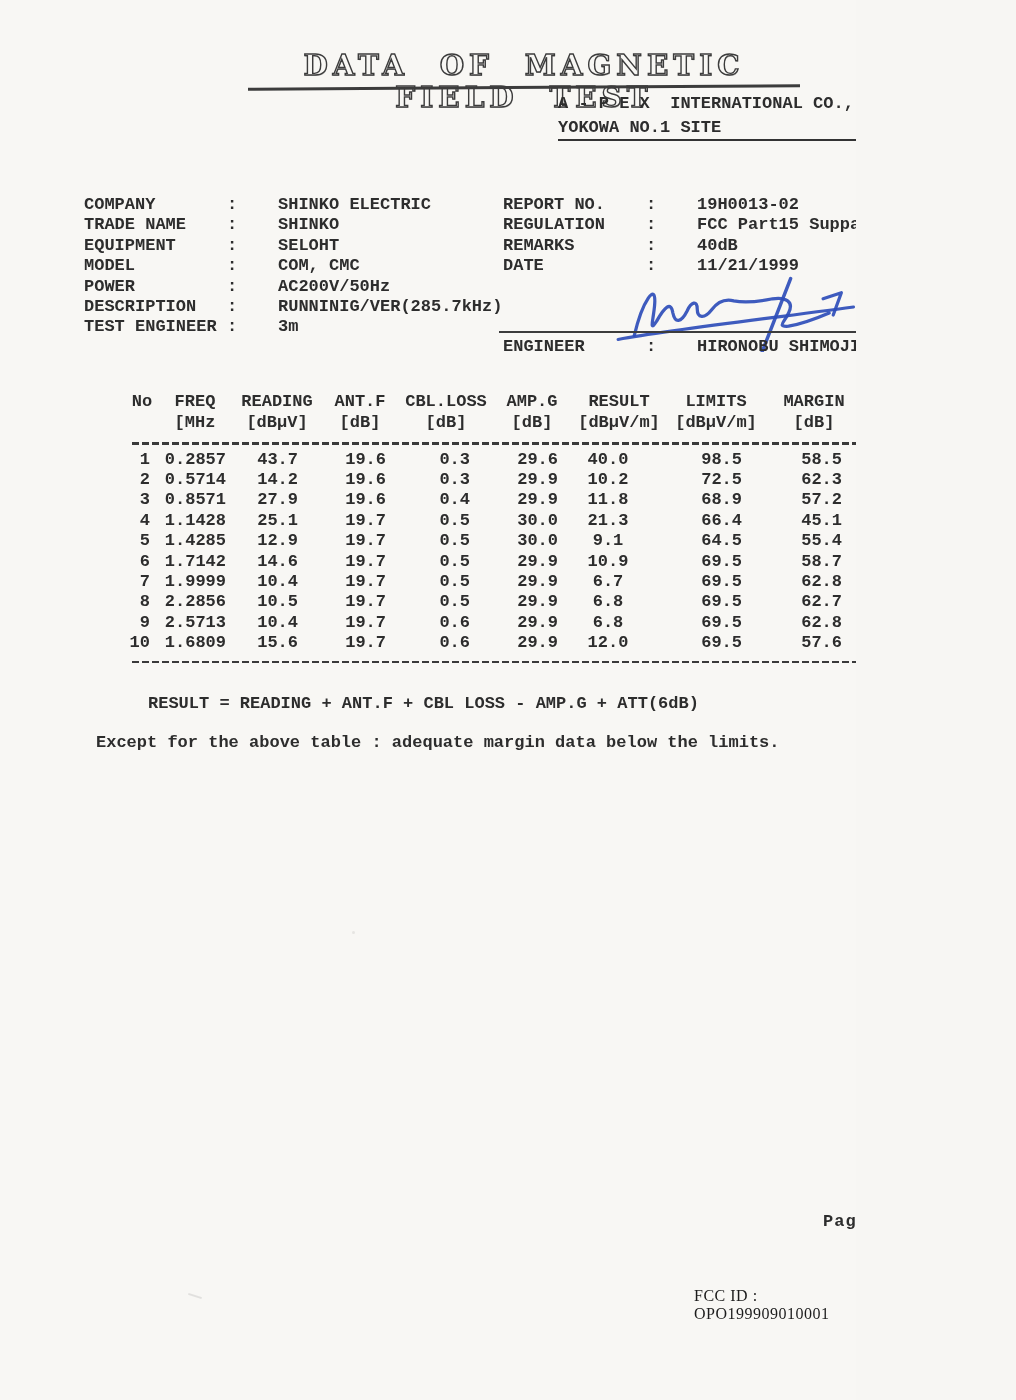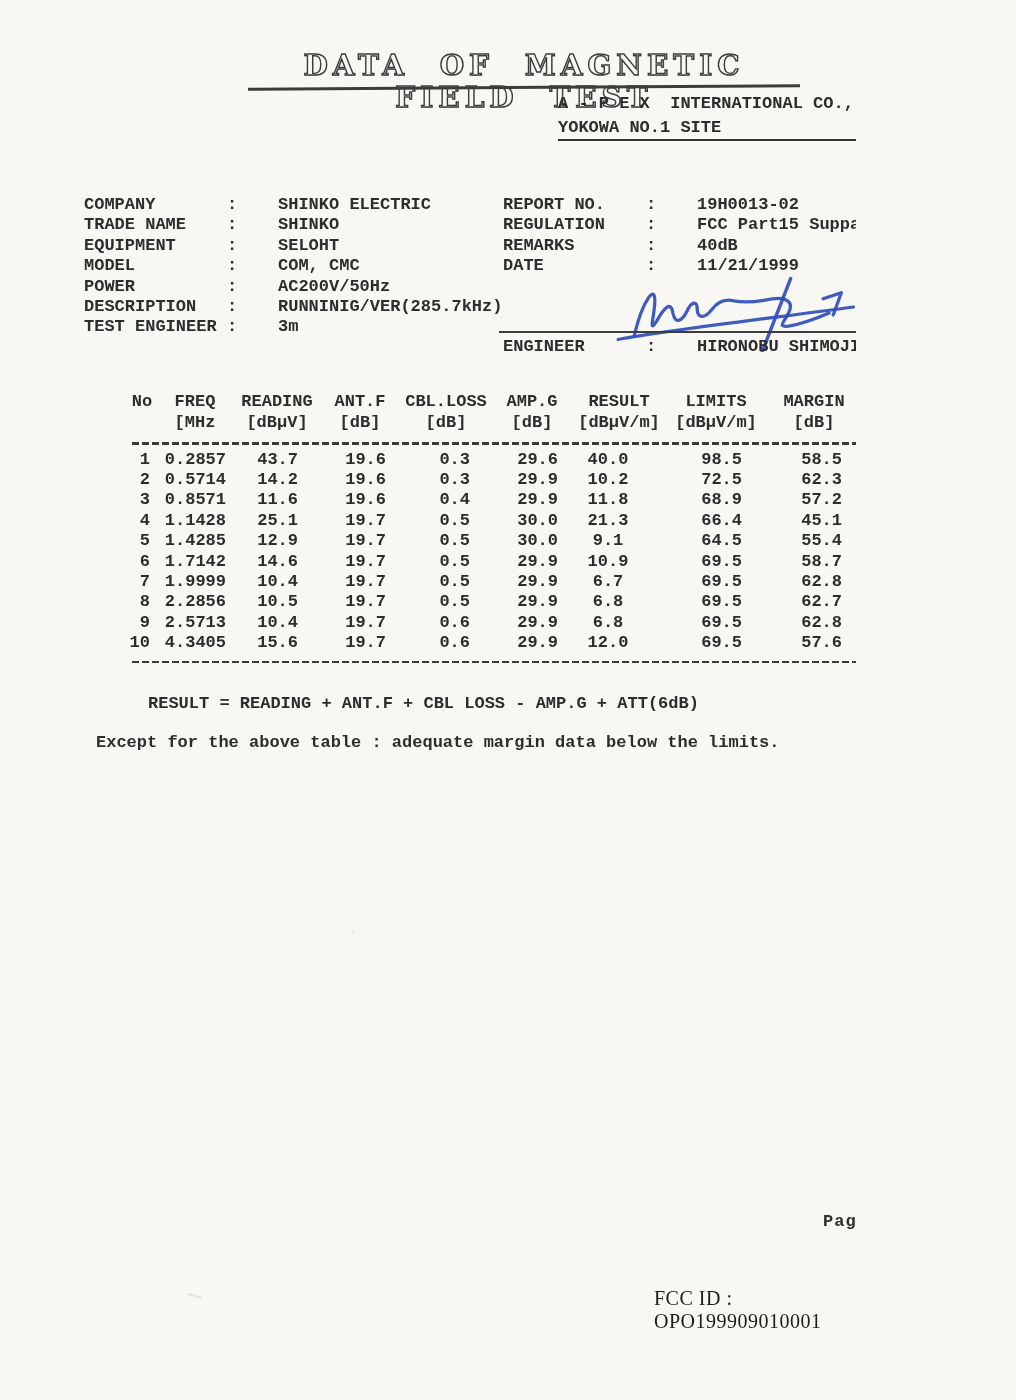--- a/index.html
+++ b/index.html
@@ -70,22 +70,22 @@
     height:2.5px; margin:9px 0 5px 4px; width:728px;
     background:repeating-linear-gradient(90deg,#3a3a3a 0 7px, rgba(0,0,0,0) 7px 10px);
   }
   .dash-b{margin-top:7px;}
 
   
   .formula{position:absolute; left:148px; top:694px; font-size:17px;}
   .footnote{position:absolute; left:96px; top:733px; font-size:17px;}
   .page-label{position:absolute; left:823px; top:1212px; font-size:17px; letter-spacing:1px;}
   .fcc-id{
-    position:absolute; left:654px; top:1287px;
-    font-family:"Liberation Serif", serif; font-weight:400; font-size:20px; color:#1c1c1c;
+    position:absolute; left:694px; top:1287px;
+    font-family:"Liberation Serif", serif; font-weight:400; font-size:16px; color:#1c1c1c;
     letter-spacing:0.5px;
   }
 
   
   .speck{position:absolute; background:rgba(120,120,120,0.35);}
   .s1{left:188px; top:1295px; width:14px; height:2px; transform:rotate(18deg); opacity:.5;}
   .s2{left:352px; top:931px; width:3px; height:3px; border-radius:50%; opacity:.4;}
 </style>
 </head>
 <body>
@@ -191,21 +191,21 @@
           <span class="c c4">19.6</span>
           <span class="c c5">0.3</span>
           <span class="c c6">29.9</span>
           <span class="c c7">10.2</span>
           <span class="c c8">72.5</span>
           <span class="c c9">62.3</span>
         </div>
         <div class="tr data">
           <span class="c c1">3</span>
           <span class="c c2">0.8571</span>
-          <span class="c c3">11.6</span>
+          <span class="c c3">27.9</span>
           <span class="c c4">19.6</span>
           <span class="c c5">0.4</span>
           <span class="c c6">29.9</span>
           <span class="c c7">11.8</span>
           <span class="c c8">68.9</span>
           <span class="c c9">57.2</span>
         </div>
         <div class="tr data">
           <span class="c c1">4</span>
           <span class="c c2">1.1428</span>
@@ -267,21 +267,21 @@
           <span class="c c3">10.4</span>
           <span class="c c4">19.7</span>
           <span class="c c5">0.6</span>
           <span class="c c6">29.9</span>
           <span class="c c7">6.8</span>
           <span class="c c8">69.5</span>
           <span class="c c9">62.8</span>
         </div>
         <div class="tr data">
           <span class="c c1">10</span>
-          <span class="c c2">4.3405</span>
+          <span class="c c2">1.6809</span>
           <span class="c c3">15.6</span>
           <span class="c c4">19.7</span>
           <span class="c c5">0.6</span>
           <span class="c c6">29.9</span>
           <span class="c c7">12.0</span>
           <span class="c c8">69.5</span>
           <span class="c c9">57.6</span>
         </div>
       </div>
     <div class="dash dash-b"></div>

